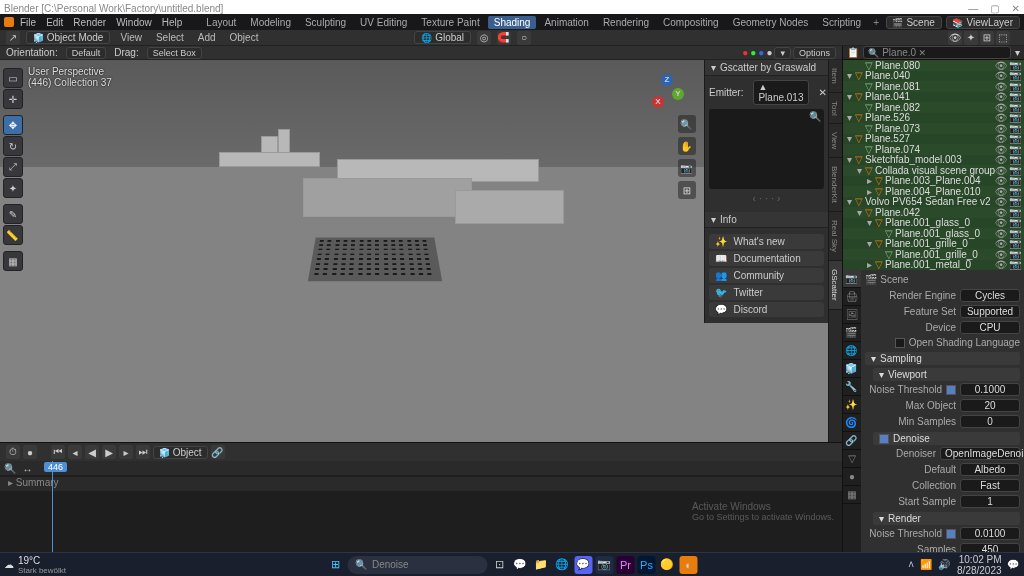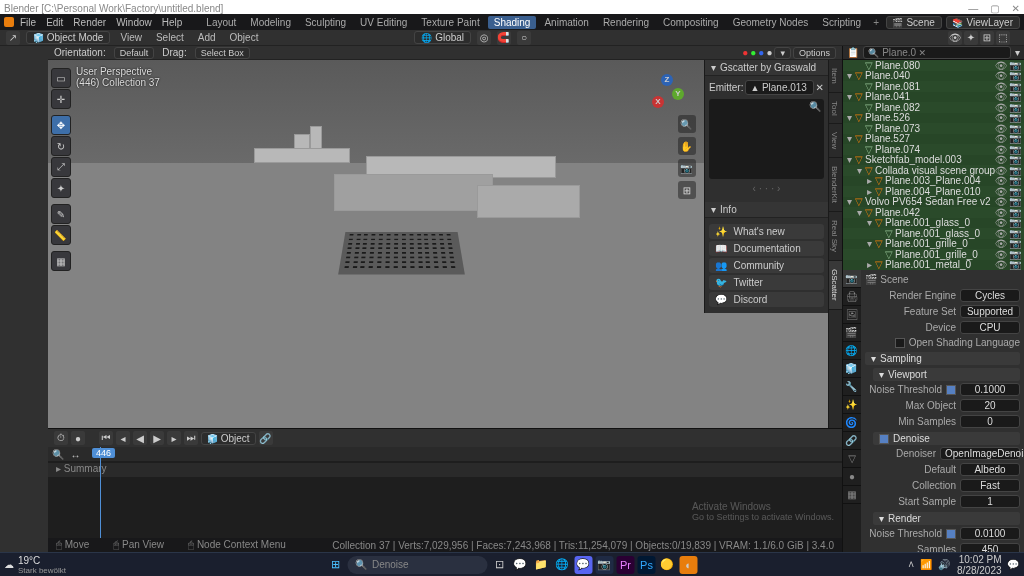--- a/index.html
+++ b/index.html
@@ -10,21 +10,21 @@
 .menubar .logo { width: 10px; height: 10px; background: #e87d0d; border-radius: 2px; }
 .menubar .ws-tab { padding: 1px 6px; color: #aaa; }
 .menubar .ws-tab.active { background: #3a5f8f; color: #fff; border-radius: 2px; }
 .menubar .ws-plus { color: #888; padding: 0 4px; }
 .menubar .right { margin-left: auto; display: flex; align-items: center; gap: 4px; }
 .menubar .drop { background: #2c2c2c; border: 1px solid #444; padding: 0 6px; border-radius: 3px; color: #ccc; font-size: 9px; }
 .toolbar { height: 16px; background: #303030; display: flex; align-items: center; gap: 6px; padding: 0 6px; font-size: 10px; border-bottom: 1px solid #222; }
 .toolbar .icon-btn { width: 14px; height: 14px; background: #3a3a3a; border-radius: 2px; display: inline-flex; align-items: center; justify-content: center; }
 .toolbar .drop { background: #2c2c2c; border: 1px solid #444; padding: 0 6px; border-radius: 3px; color: #ccc; font-size: 9px; }
 .main { flex: 1; display: flex; min-height: 0; }
-.viewport-col { flex: 1; display: flex; flex-direction: column; min-width: 0; margin-left: 48px; }
+.viewport-col { flex: 1; display: flex; flex-direction: column; min-width: 0; }
 .vp-header { height: 14px; background: #303030; display: flex; align-items: center; padding: 0 6px; gap: 8px; font-size: 9px; border-bottom: 1px solid #222; }
 .vp-header .drop { background: #2c2c2c; border: 1px solid #444; padding: 0 5px; border-radius: 3px; font-size: 9px; }
 .vp-header .right { margin-left: auto; display: flex; align-items: center; gap: 2px; }
 .viewport-area { flex: 1; position: relative; background: linear-gradient(#5a5a5a 0%, #6a6a6a 28%, #7b7b7b 35%, #8a8a8a 100%); overflow: hidden; }
 .horizon { position: absolute; top: 28%; left: 0; right: 0; height: 1px; background: rgba(255,255,255,0.2); }
 .ground { position: absolute; top: 28%; left: 0; right: 0; bottom: 0; background: #838383; }
 .building { position: absolute; background: #b8b8b8; border: 1px solid #9a9a9a; }
 .parking { position: absolute; top: 42%; left: 37%; width: 15%; height: 20%; background: #5a5a5a; transform: perspective(500px) rotateX(55deg); }
 .parking .car { position: absolute; width: 4px; height: 3px; background: #1a1a1a; }
 .vp-left-tools { position: absolute; left: 3px; top: 8px; display: flex; flex-direction: column; gap: 1px; }
@@ -40,21 +40,21 @@
 .vp-side-icons { position: absolute; top: 55px; right: 146px; display: flex; flex-direction: column; gap: 4px; }
 .vp-side-icons .ic { width: 18px; height: 18px; background: rgba(30,30,30,0.5); border-radius: 3px; display: flex; align-items: center; justify-content: center; color: #ddd; }
 .vp-tab-strip { position: absolute; right: 0; top: 0; bottom: 0; width: 14px; background: #2a2a2a; border-left: 1px solid #1a1a1a; display: flex; flex-direction: column; }
 .vp-tab-strip .vtab { writing-mode: vertical-lr; padding: 8px 1px; font-size: 8px; color: #888; border-bottom: 1px solid #1a1a1a; }
 .vp-tab-strip .vtab.active { color: #ddd; background: #383838; }
 .npanel { position: absolute; right: 14px; top: 0; width: 124px; background: #2f2f2f; border-left: 1px solid #1a1a1a; }
 .npanel .nhdr { background: #353535; padding: 2px 6px; font-size: 9px; border-bottom: 1px solid #222; display: flex; align-items: center; gap: 4px; }
 .npanel .nbody { padding: 4px; }
 .npanel .preview { height: 80px; background: #1a1a1a; border-radius: 3px; margin: 4px 0; position: relative; }
 .npanel .preview .mag { position: absolute; top: 2px; right: 2px; color: #888; }
-.npanel .emit-row { display: flex; gap: 2px; align-items: center; }
+.npanel .emit-row { display: flex; gap: 10px; align-items: center; }
 .npanel .emit-row .drop { flex: 1; background: #1a1a1a; border: 1px solid #444; padding: 1px 4px; border-radius: 3px; font-size: 9px; }
 .npanel .link-row { background: #3a3a3a; border-radius: 3px; margin: 2px 0; padding: 2px 6px; font-size: 9px; text-align: center; display: flex; align-items: center; gap: 6px; }
 .timeline-panel { height: 110px; background: #232323; border-top: 1px solid #111; display: flex; flex-direction: column; }
 .tl-header { height: 18px; background: #303030; display: flex; align-items: center; padding: 0 6px; gap: 3px; }
 .tl-header .btn { width: 14px; height: 14px; background: #3a3a3a; border-radius: 2px; display: inline-flex; align-items: center; justify-content: center; }
 .tl-header .drop { background: #2c2c2c; border: 1px solid #444; padding: 0 5px; border-radius: 3px; font-size: 9px; }
 .tl-body { flex: 1; position: relative; background: #1e1e1e; }
 .tl-body .summary-row { position: absolute; top: 16px; left: 0; right: 0; height: 14px; background: #2a2a2a; padding-left: 8px; font-size: 9px; color: #888; }
 .tl-body .playhead { position: absolute; top: 0; bottom: 0; left: 52px; width: 1px; background: #4f8fd6; }
 .tl-body .frame-badge { position: absolute; top: 1px; left: 44px; background: #4f8fd6; color: #fff; padding: 0 4px; border-radius: 2px; font-size: 9px; }
@@ -400,26 +400,20 @@
         <div style="height:14px;background:#2a2a2a;display:flex;align-items:center;padding-left:4px">
           <span>🔍</span>
           <span style="margin-left:6px">↔</span>
         </div>
         <div class="summary-row"><span>▸ </span><span>Summary</span></div>
         <div class="playhead"></div>
         <div class="frame-badge">446</div>
       </div>
     </div>
 
-    <div class="statusbar">
-      <span>🖱 <span>Move</span></span>
-      <span>🖱 <span>Pan View</span></span>
-      <span>🖱 <span>Node Context Menu</span></span>
-      <span class="right">Collection 37 | Verts:7,029,956 | Faces:7,243,968 | Tris:11,254,079 | Objects:0/19,839 | VRAM: 1.1/6.0 GiB | 3.4.0</span>
-    </div>
   </div>
 
   <div class="rightcol">
     <div class="outliner">
       <div class="outliner-hdr">
         <span>📋</span>
         <span class="search">🔍 <span>Plane.0</span> ✕</span>
         <span>▾</span>
       </div>
       <div class="outliner-body" id="outliner-body">

